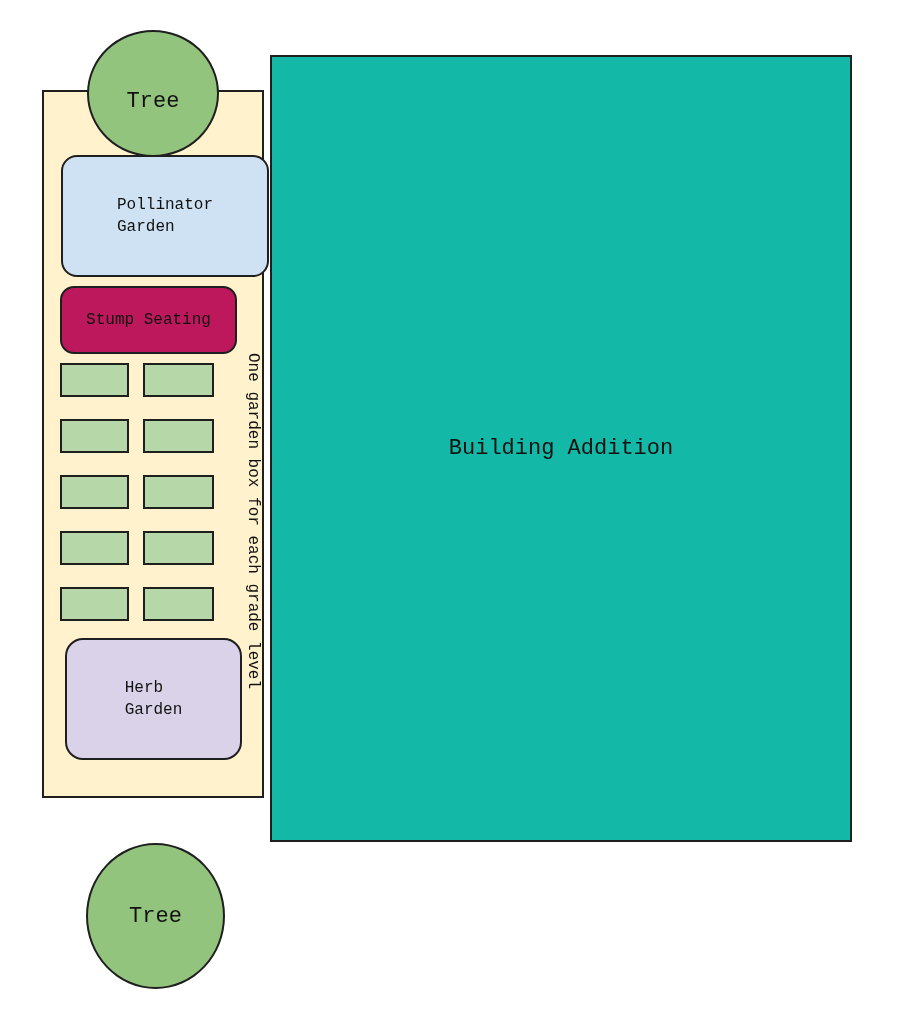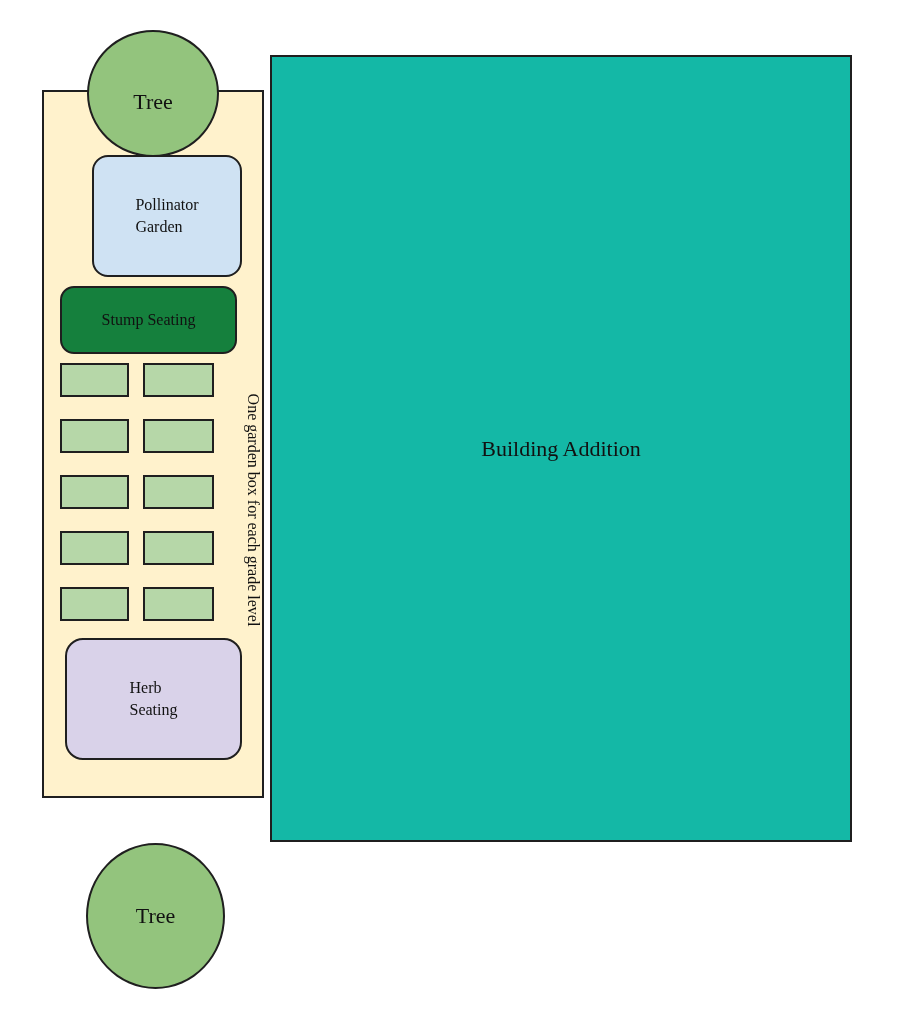--- a/index.html
+++ b/index.html
@@ -2,21 +2,21 @@
 <html><head>
 <meta charset="utf-8">
 <style>
   html, body { margin: 0; padding: 0; background: #ffffff; }
   .canvas {
     position: relative;
     width: 907px;
     height: 1024px;
     background: #ffffff;
     overflow: hidden;
-    font-family: Liberation Serif, serif;
+    font-family: Liberation Mono, monospace;
     color: #111111;
   }
   .canvas * { box-sizing: border-box; }
 
   .garden-area {
     position: absolute;
     left: 42px; top: 90px;
     width: 222px; height: 708px;
     border: 2px solid #1f1f1f;
     z-index: 1;
@@ -38,21 +38,21 @@
   .zone {
     position: absolute;
     border: 2px solid #1f1f1f;
     display: flex;
     align-items: center;
     justify-content: center;
     font-size: 16px;
     line-height: 1.4;
     z-index: 3;
   }
-  .zone-pollinator { left: 61px; top: 155px; width: 150px; height: 122px; border-radius: 16px; margin-left: 31px; }
+  .zone-pollinator { left: 61px; top: 155px; width: 208px; height: 122px; border-radius: 16px; }
   .zone-stump      { left: 60px; top: 286px; width: 177px; height: 68px;  border-radius: 14px; }
   .zone-herb       { left: 65px; top: 638px; width: 177px; height: 122px; border-radius: 18px; }
   .wrap-label { width: min-content; text-align: left; white-space: normal; }
 
   .box-grid {
     position: absolute;
     left: 60px; top: 363px;
     display: grid;
     grid-template-columns: 69px 71px;
     column-gap: 14px;
@@ -95,39 +95,39 @@
   <div class="garden-area" style="background-color: rgb(255, 242, 204);"></div>
 
   <div class="tree tree-top" style="background-color: rgb(147, 196, 125);">
     <span>Tree</span>
   </div>
 
   <div class="zone zone-pollinator" style="background-color: rgb(207, 226, 243);">
     <span class="wrap-label">Pollinator Garden</span>
   </div>
 
-  <div class="zone zone-stump" style="background-color: #15803d;">
+  <div class="zone zone-stump" style="background-color: #be185d;">
     <span>Stump Seating</span>
   </div>
 
   <div class="box-grid">
     <div class="garden-box" style="background-color: rgb(182, 215, 168);"></div>
   <div class="garden-box" style="background-color: rgb(182, 215, 168);"></div>
       <div class="garden-box" style="background-color: rgb(182, 215, 168);"></div>
       <div class="garden-box" style="background-color: rgb(182, 215, 168);"></div>
       <div class="garden-box" style="background-color: rgb(182, 215, 168);"></div>
       <div class="garden-box" style="background-color: rgb(182, 215, 168);"></div>
       <div class="garden-box" style="background-color: rgb(182, 215, 168);"></div>
       <div class="garden-box" style="background-color: rgb(182, 215, 168);"></div>
       <div class="garden-box" style="background-color: rgb(182, 215, 168);"></div>
       <div class="garden-box" style="background-color: rgb(182, 215, 168);"></div>
     </div>
 
   <div class="zone zone-herb" style="background-color: rgb(217, 210, 233);">
-    <span class="wrap-label">Herb Seating</span>
+    <span class="wrap-label">Herb Garden</span>
   </div>
 
   <div class="vnote">One garden box for each grade level</div>
 
   <div class="building" style="background-color: #14b8a6;">
     <span>Building Addition</span>
   </div>
 
   <div class="tree tree-bottom" style="background-color: rgb(147, 196, 125);">
     <span>Tree</span>

